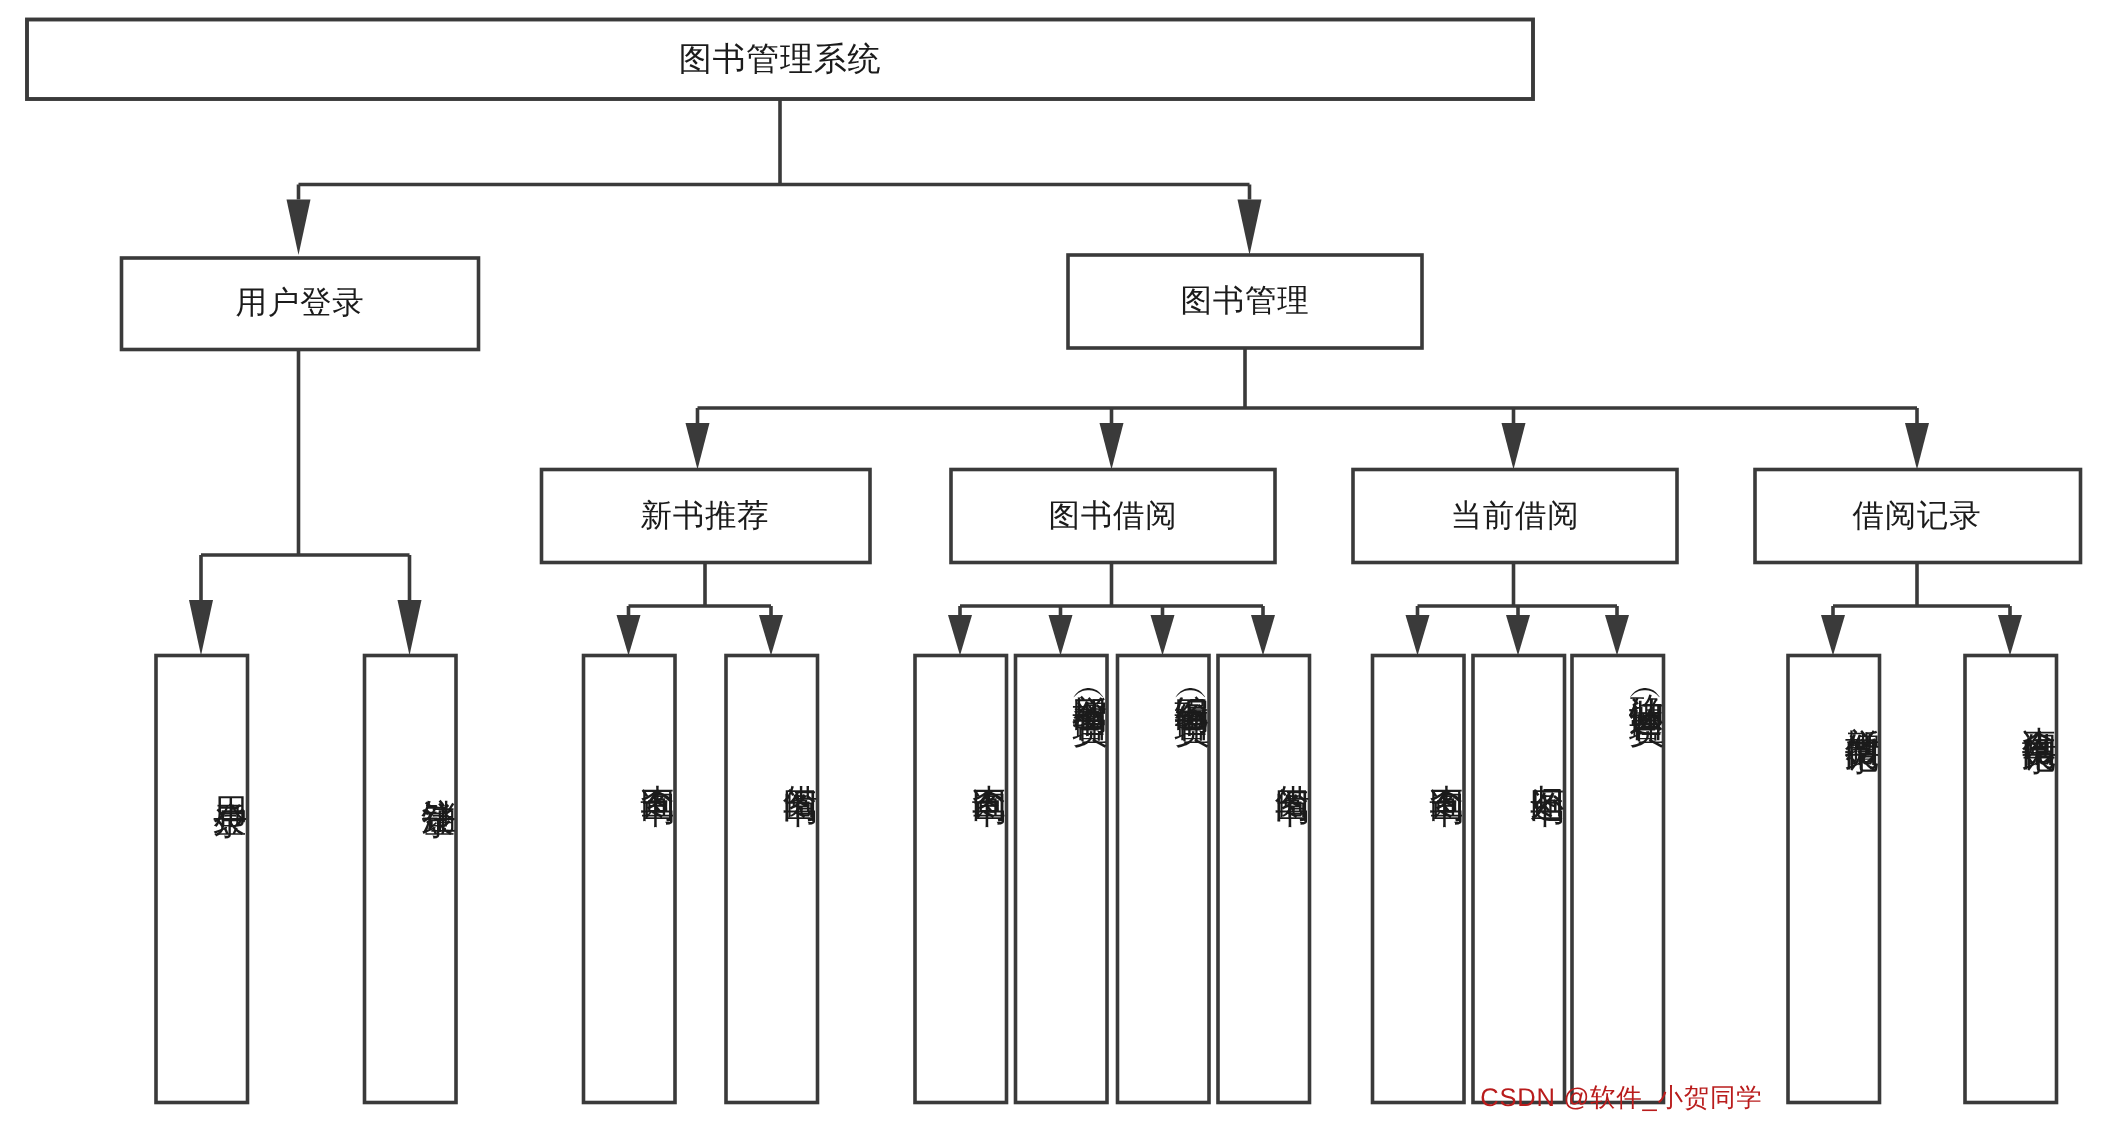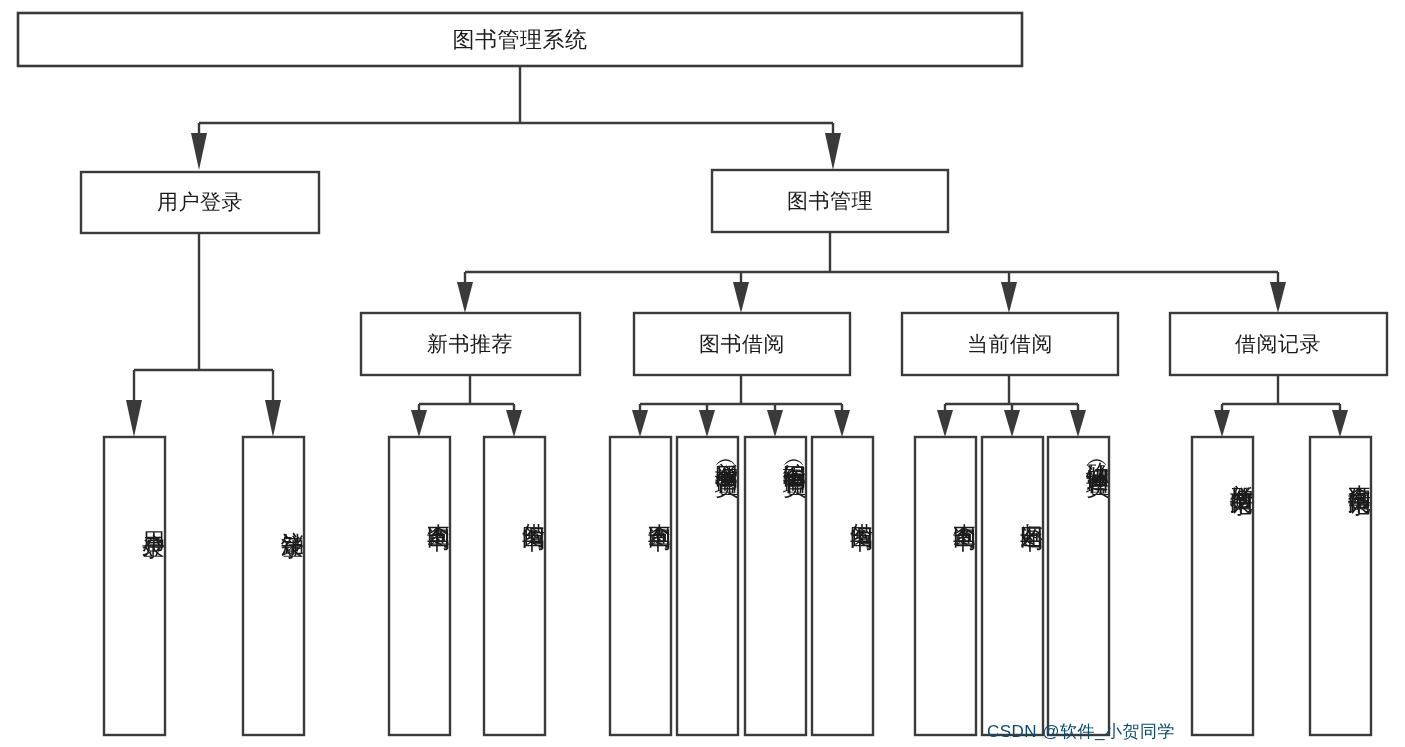--- a/index.html
+++ b/index.html
@@ -84,21 +84,21 @@
     letter-spacing: 2px;
     white-space: nowrap;
     text-align: left;
   }
   .watermark {
     position: absolute;
     right: 8px;
     bottom: 4px;
     font-family: "Liberation Sans", "DejaVu Sans", sans-serif;
     font-size: 17px;
-    color: #0c4a6e;
+    color: #b91c1c;
     letter-spacing: 0.5px;
     user-select: none;
     white-space: nowrap;
   }
 </style>
 </head>
 <body>
 
 <div id="diagram-root">
 

